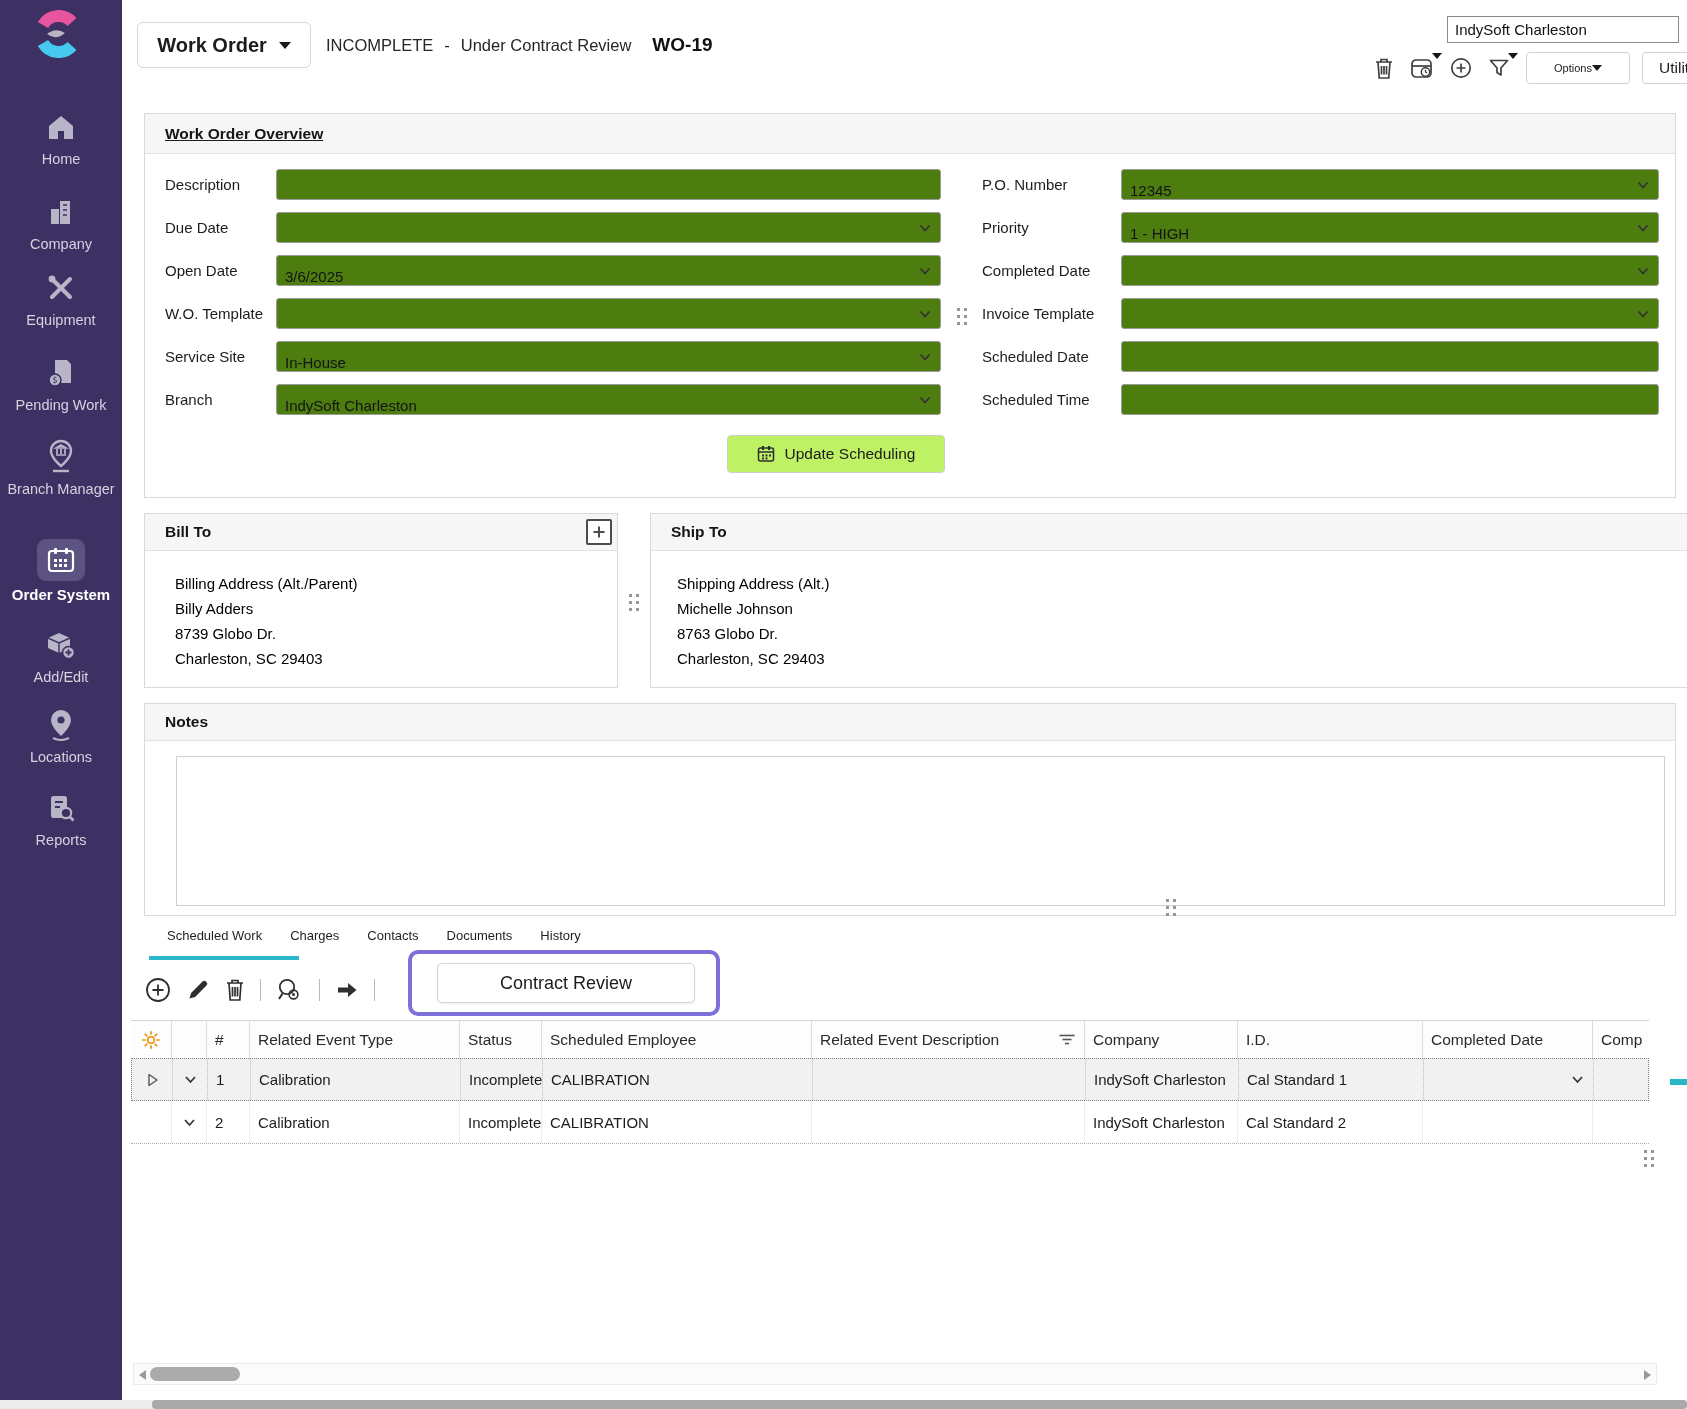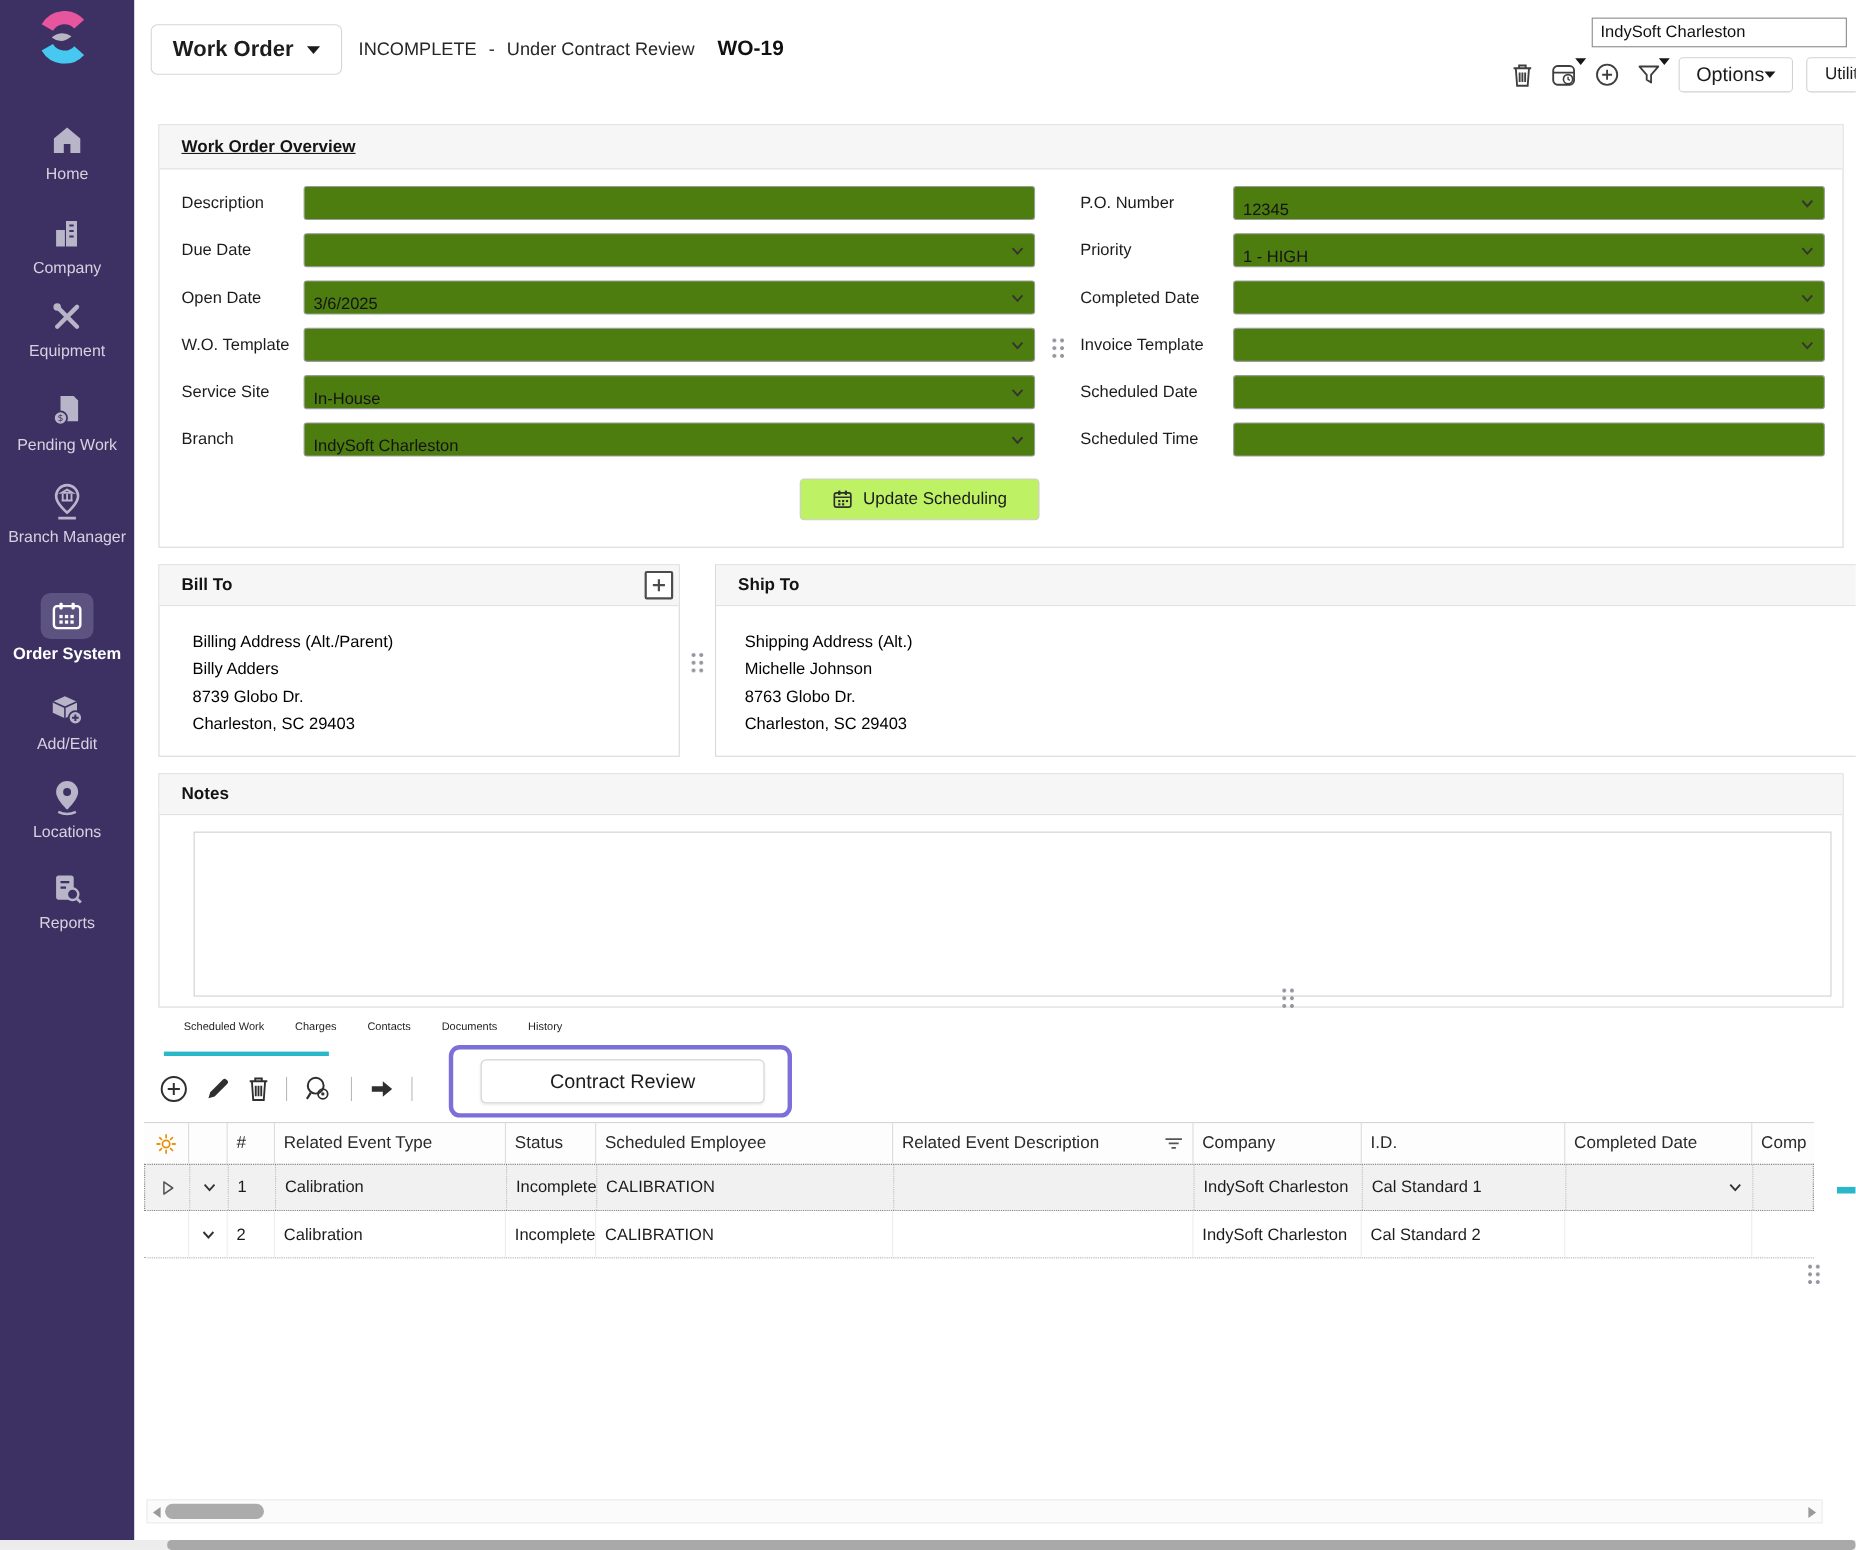--- a/index.html
+++ b/index.html
@@ -30,21 +30,21 @@
   .status-line { position:absolute; left:326px; top:22px; height:46px; display:flex; align-items:center; gap:11px; font-size:16.5px; color:#262626; }
   .record-id { font-size:19px; font-weight:bold; color:#111; margin-left:10px; }
 
   .branch-input { position:absolute; left:1447px; top:16px; width:232px; height:27px; border:1px solid #8a8a8a;
     font-size:15px; padding:0 7px; font-family:"Liberation Sans",sans-serif; color:#111; }
   .top-icons { position:absolute; left:1374px; top:53px; height:30px; display:flex; align-items:center; gap:16px; }
   .t-icon { position:relative; cursor:pointer; }
   .caret-tr { position:absolute; top:-4px; right:-8px; width:0; height:0;
     border-left:5px solid transparent; border-right:5px solid transparent; border-top:6px solid #161616; }
   .options-btn { position:absolute; left:1526px; top:52px; width:104px; height:32px; background:#fff; border:1px solid #d2d2d2;
-    border-radius:4px; display:flex; align-items:center; justify-content:center; gap:0; font-size:18px; cursor:pointer; }
+    border-radius:4px; display:flex; align-items:center; justify-content:center; gap:0; font-size:11px; cursor:pointer; }
   .options-btn .tri-down { border-left-width:5px; border-right-width:5px; border-top-width:6px; }
   .utilities-btn { position:absolute; left:1642px; top:52px; width:122px; height:32px; background:#fff; border:1px solid #d2d2d2;
     border-radius:4px; display:flex; align-items:center; padding-left:16px; font-size:15.5px; cursor:pointer; }
 
   
   .card { position:absolute; background:#fff; border:1px solid #d9d9d9; }
   .card-header { height:40px; background:#f6f6f6; border-bottom:1px solid #e2e2e2; display:flex; align-items:center;
     padding:0 20px; font-weight:bold; font-size:15.5px; color:#141414; }
   .overview-card { left:144px; top:113px; width:1532px; height:385px;text-decoration:underline; }
   .billto-card { left:144px; top:513px; width:474px; height:175px; }
@@ -71,21 +71,21 @@
 
   .notes-box { position:absolute; left:31px; top:52px; width:1489px; height:150px; border:1px solid #d0d0d0; background:#fff; }
 
   .dots { position:absolute; width:14px; height:21px; z-index:4; cursor:grab;
     background-image:radial-gradient(circle,#98949f 1.5px,transparent 2px); background-size:7px 7px; }
   .dots-form { left:952px; top:305px; }
   .dots-cards { left:627px; top:592px; }
   .dots-grid { left:1642px; top:1148px; }
 
   
-  .tabs { position:absolute; left:167px; top:928px; display:flex; gap:28px; font-size:10px; color:#1f1f1f; }
+  .tabs { position:absolute; left:167px; top:928px; display:flex; gap:28px; font-size:13px; color:#1f1f1f; }
   .tab { cursor:pointer; padding-bottom:6px; }
   .tab-underline { position:absolute; left:149px; top:956px; width:150px; height:4px; background:#2ab7c9; }
 
   
   .toolbar { position:absolute; left:145px; top:976px; height:28px; display:flex; align-items:center; gap:15px; }
   .tb-icon { cursor:pointer; display:flex; align-items:center; }
   .tsep { width:1px; height:22px; background:#b9b9b9; }
   .annotation-box { position:absolute; left:408px; top:950px; width:312px; height:66px;
     border:4px solid #7c6fd8; border-radius:10px; z-index:3; pointer-events:none; }
   .contract-review-btn { position:absolute; left:437px; top:963px; width:258px; height:40px; background:#fff;

